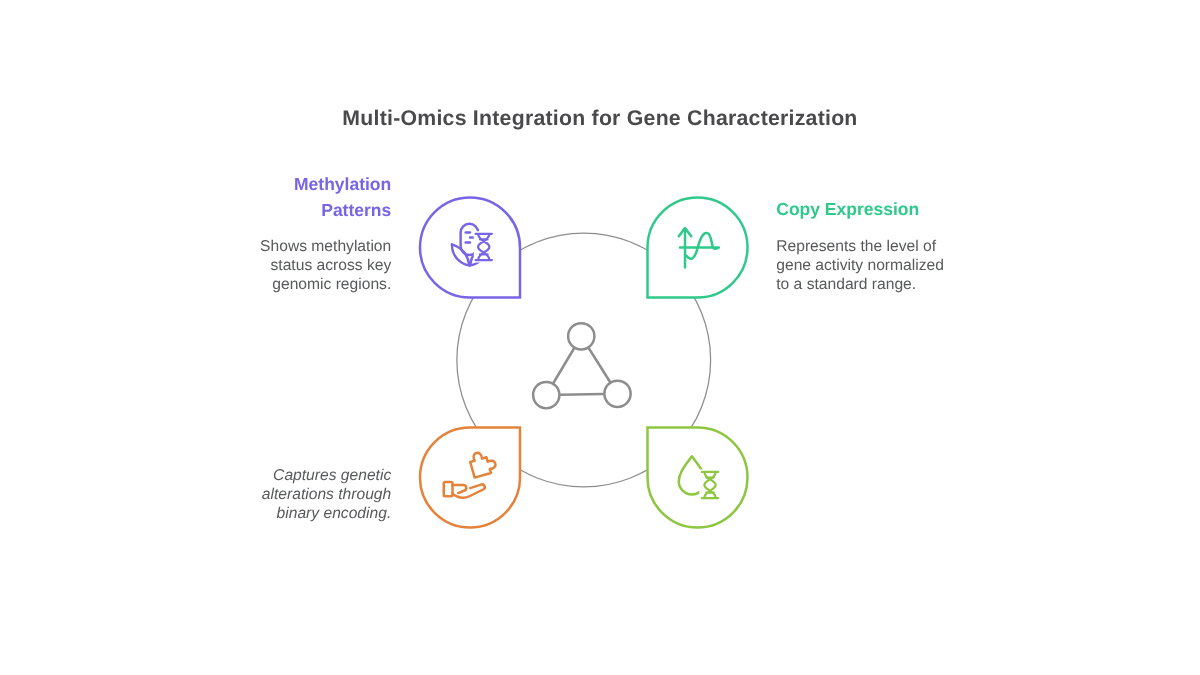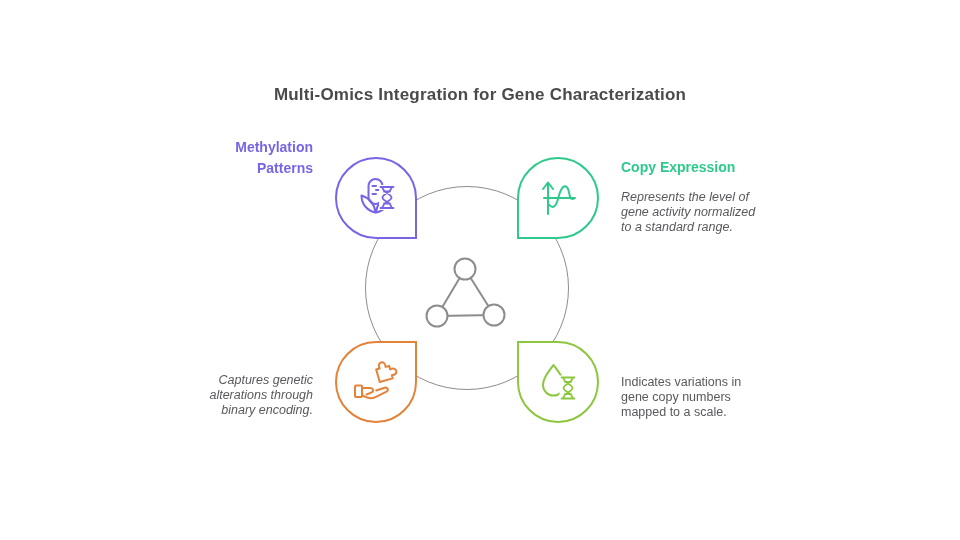--- a/index.html
+++ b/index.html
@@ -35,21 +35,21 @@
   
   .q-heading{position:absolute;font-size:14px;font-weight:700;line-height:21px;
              white-space:pre-line;z-index:4;}
   .q-desc{position:absolute;font-size:12.5px;line-height:15px;color:var(--desc-gray);
           white-space:pre-line;z-index:4;}
   .align-r{right:647px;text-align:right;width:210px;}
   .align-l{left:621px;text-align:left;width:220px;}
   .h-tl{top:137px;color:var(--purple);}
   .d-tl{top:190px;}
   .h-tr{top:157px;color:var(--green);}
-  .d-tr{top:190px;font-style:italic;}
+  .d-tr{top:190px;}
   .h-bl{top:342px;color:var(--orange);}
   .d-bl{top:373px;font-style:italic;}
   .h-br{top:321px;color:var(--lime);}
   .d-br{top:375px;}
 </style>
 </head>
 <body>
 
 <div class="canvas">
 
@@ -116,27 +116,27 @@
         <g transform="translate(27.5,19.5)">
           <rect x="-2" y="-2" width="17.5" height="25.5" fill="#ffffff" stroke="none"></rect>
           <path stroke-width="1.8" d="M0 0h13M0 21h13M2 0c0 6 9 6.5 9 10.5S2 15 2 21M11 0c0 6-9 6.5-9 10.5S11 15 11 21M3.5 4.5h6M3.5 16.5h6"></path>
         </g>
       </g>
     </svg>
   </div>
 
   <div class="q-heading align-r h-tl">Methylation
 Patterns</div>
+  <div class="q-desc align-r d-tl">Shows methylation
+status across key
+genomic regions.</div>
 
   <div class="q-heading align-l h-tr">Copy Expression</div>
   <div class="q-desc align-l d-tr">Represents the level of
 gene activity normalized
 to a standard range.</div>
 
   <div class="q-desc align-r d-bl">Captures genetic
 alterations through
 binary encoding.</div>
 
-  <div class="q-desc align-l d-br">Indicates variations in
-gene copy numbers
-mapped to a scale.</div>
 
 </div>
 
 </body></html>

